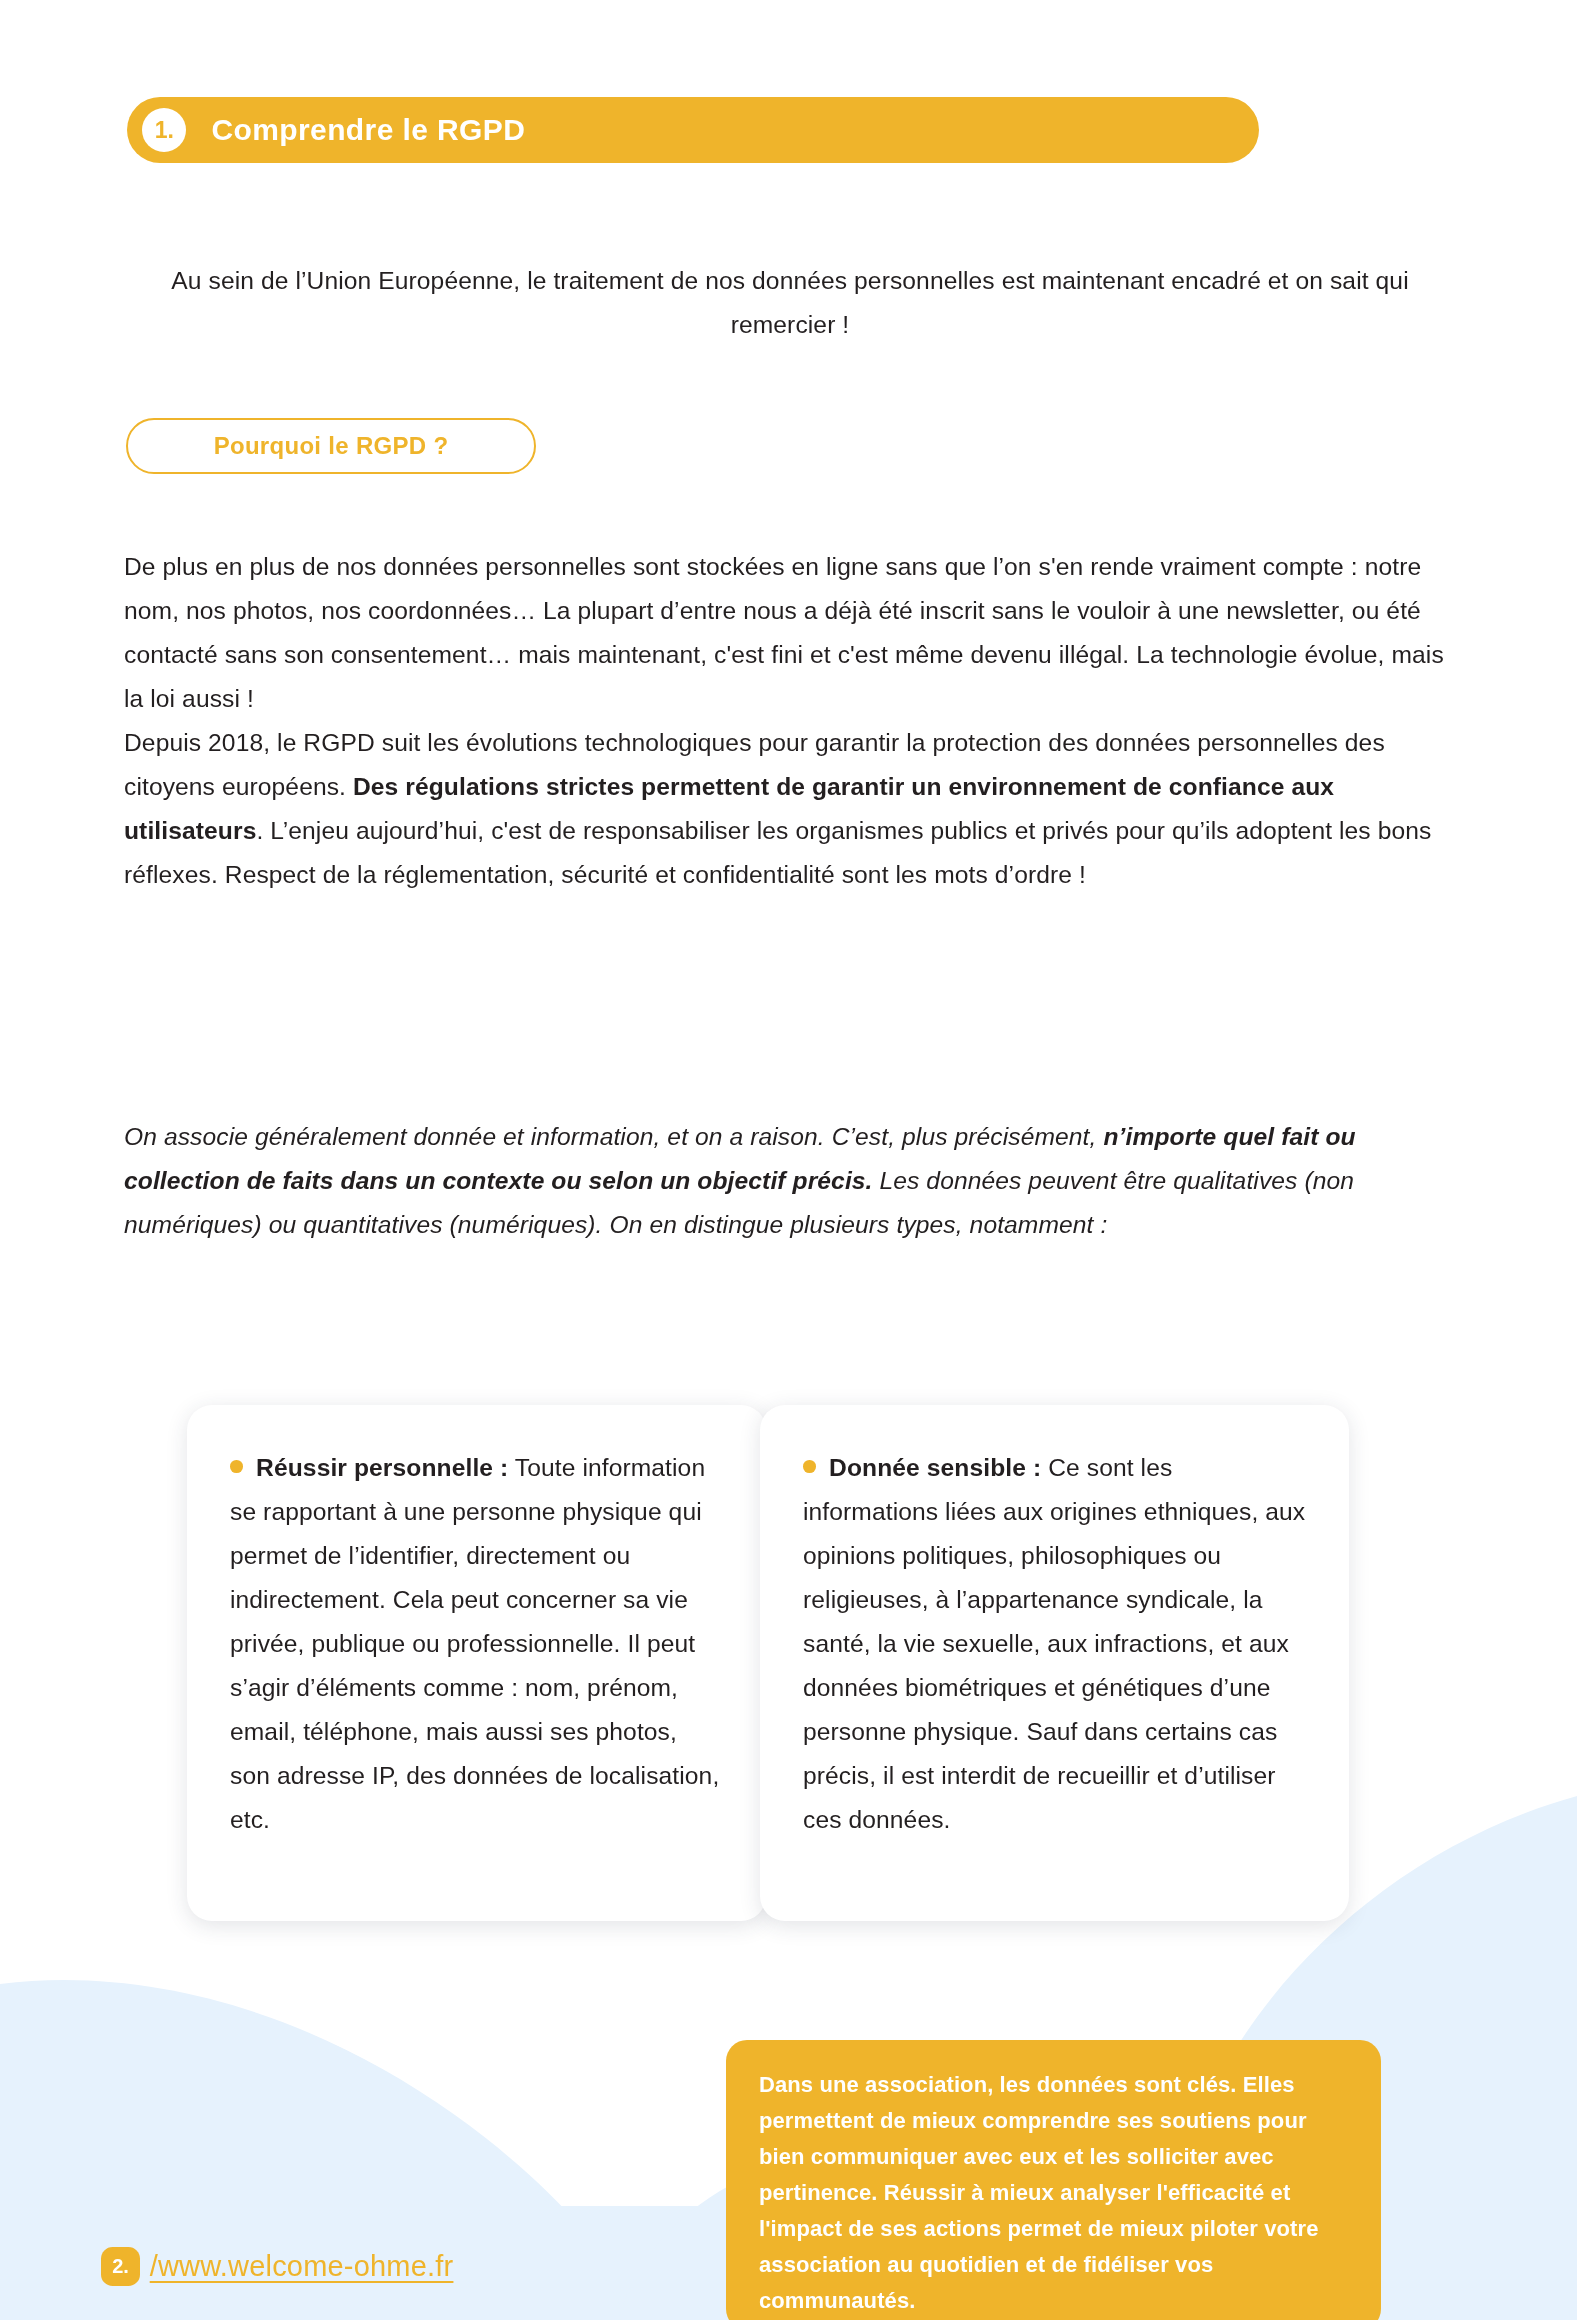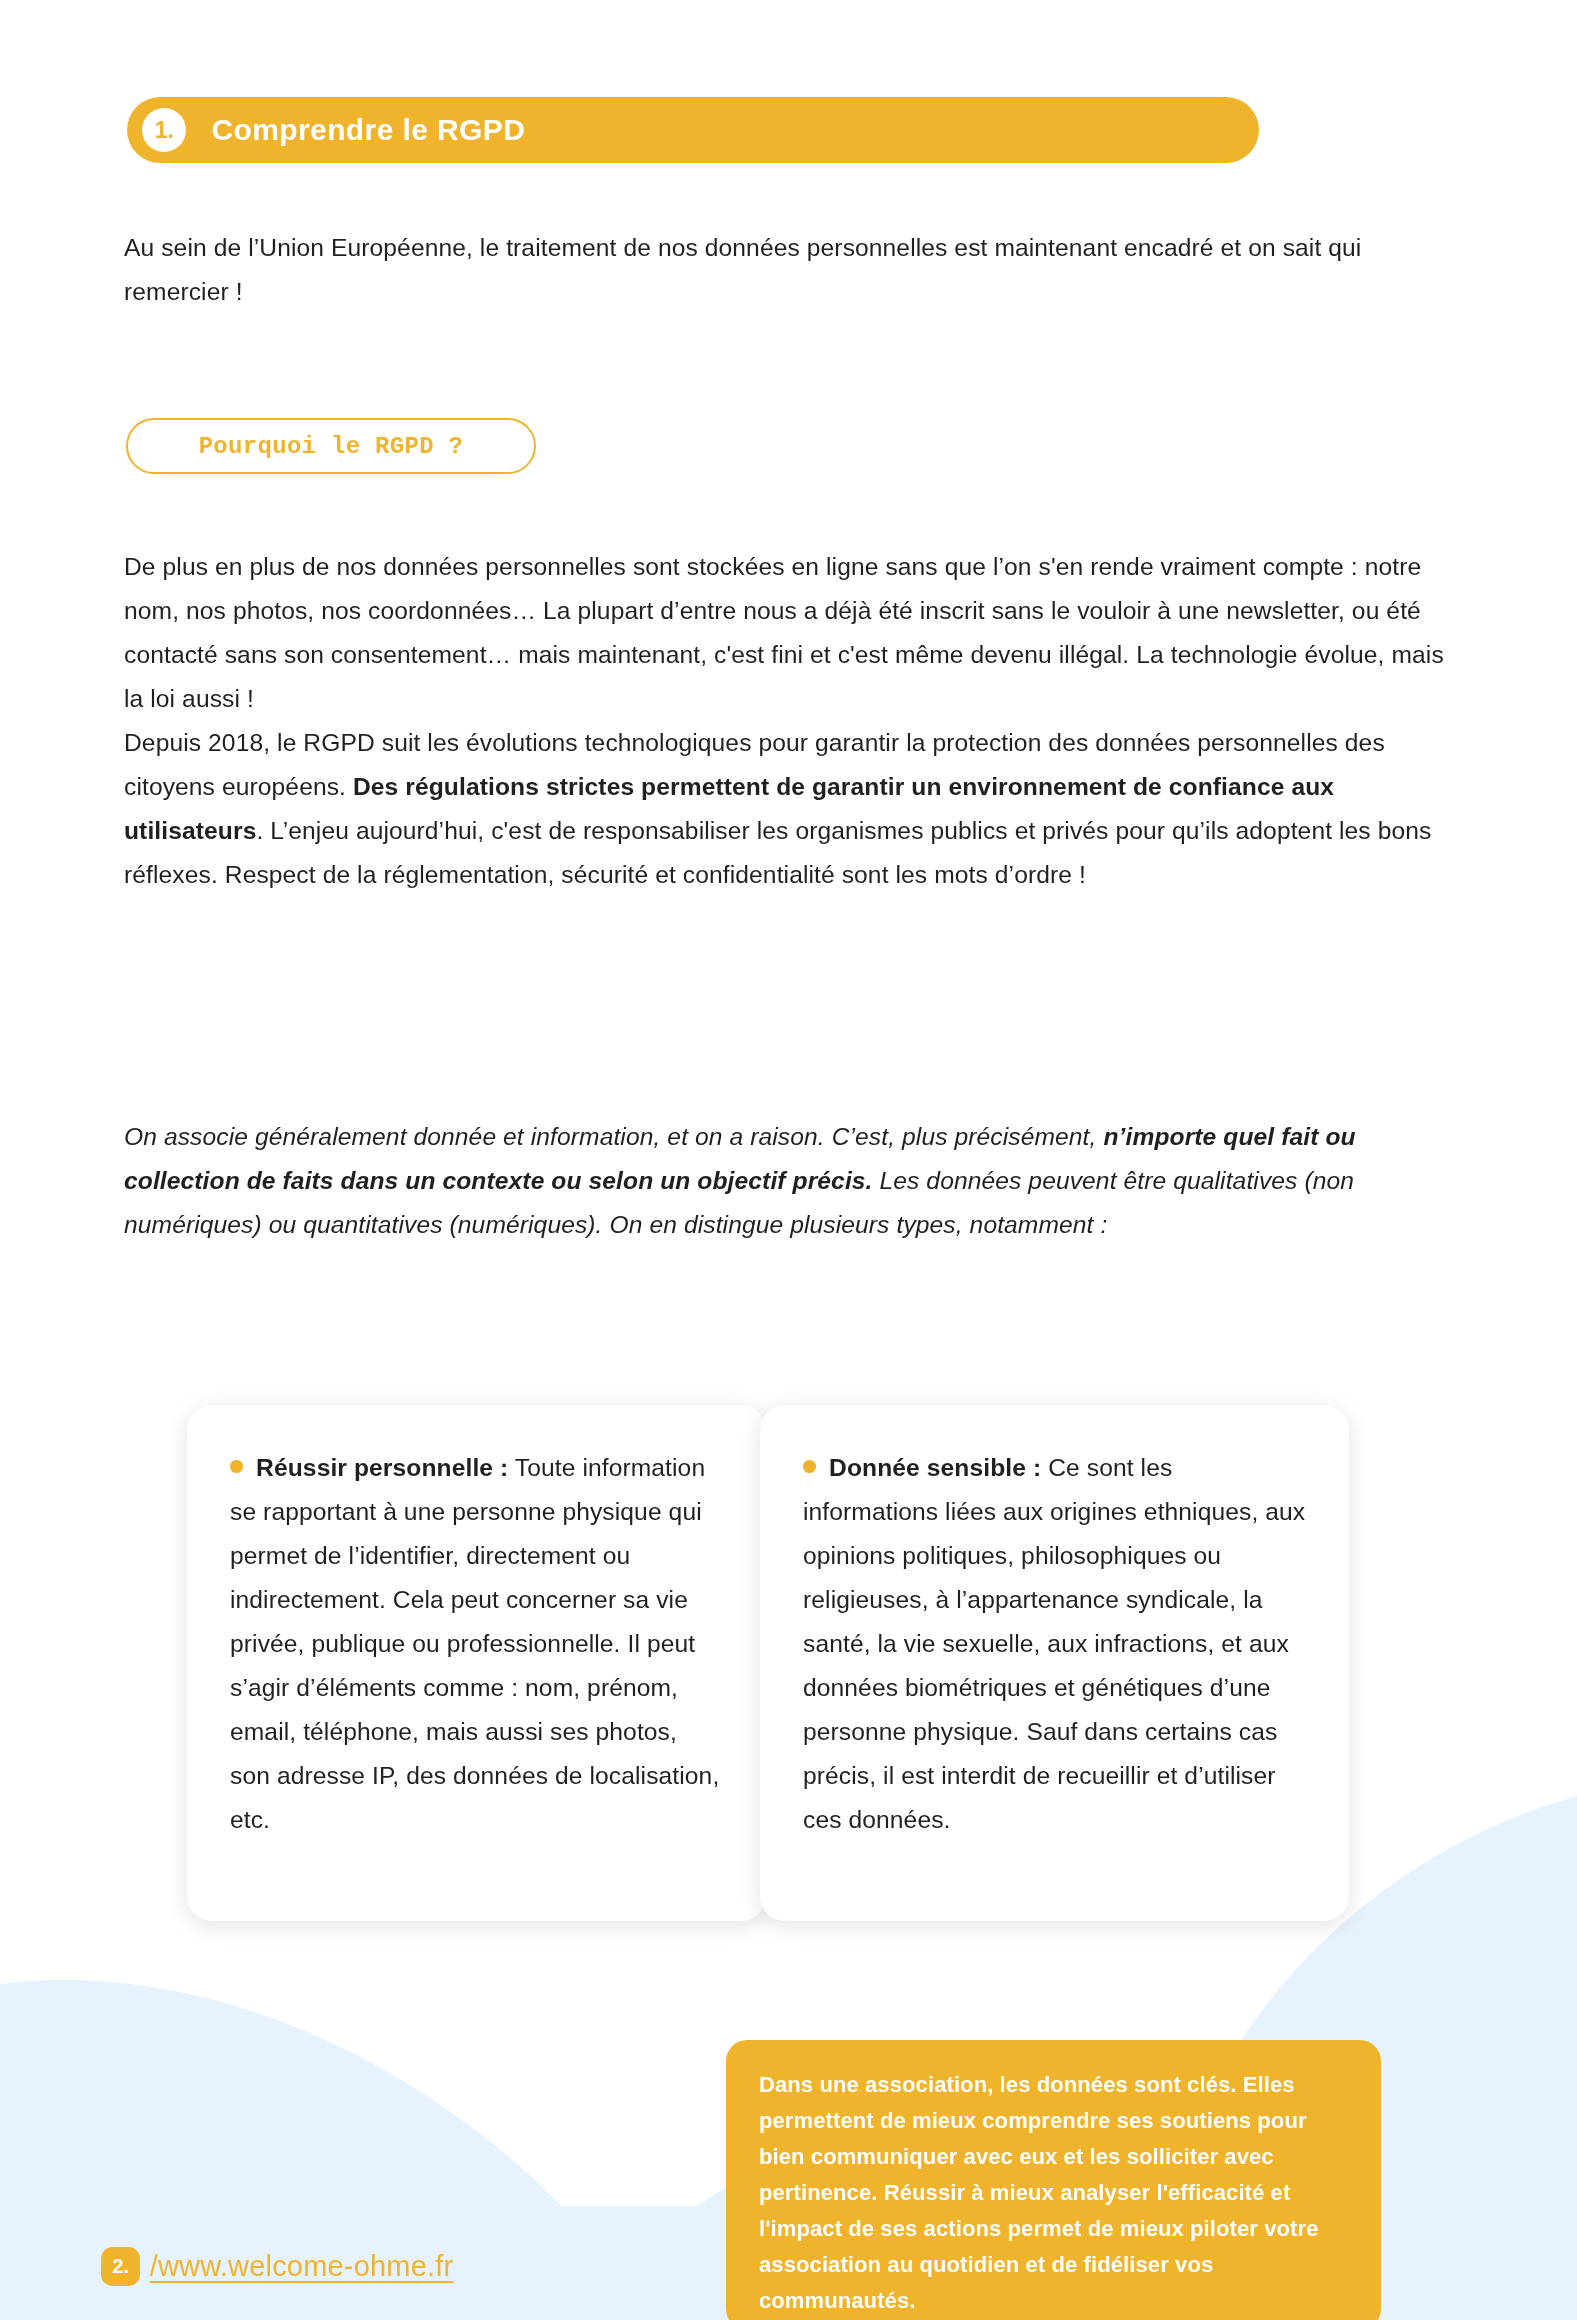--- a/index.html
+++ b/index.html
@@ -69,41 +69,41 @@
   .body-text {
     position: absolute;
     z-index: 5;
     color: #231F20;
     font-size: 24.6px;
     line-height: 44px;
     letter-spacing: 0.1px;
   }
   .body-text b { font-weight: bold; }
 
-  .intro       { left: 124px; top: 226px;  width: 1332px; }
+  .intro       { left: 124px; top: 259px;  width: 1332px; text-align: center; }
   .para-why    { left: 124px; top: 517px;  width: 1332px; margin-top: 28px; }
   .para-data   { left: 124px; top: 1115px; width: 1332px; font-style: italic; }
 
   
   .pill {
     position: absolute;
     z-index: 5;
     border: 2.9px solid #EFB42B;
     border-radius: 39px;
     background: #ffffff;
     color: #EFB42B;
     font-size: 24px;
     font-weight: bold;
     letter-spacing: 0.3px;
     display: flex;
     align-items: center;
     justify-content: center;
     height: 56px;
   }
-  .pill-why  { left: 126px; top: 418px;  width: 410px; font-family: Liberation Mono, monospace; }
+  .pill-why  { left: 126px; top: 418px;  width: 410px; }
   .pill-what { left: 126px; top: 1020px; width: 526px; }
 
   
   .card {
     position: absolute;
     z-index: 5;
     background: #ffffff;
     border-radius: 25px;
     box-shadow: 0 4.8px 21px rgba(40,50,70,0.13);
     padding: 41px 43px 48px 43px;

